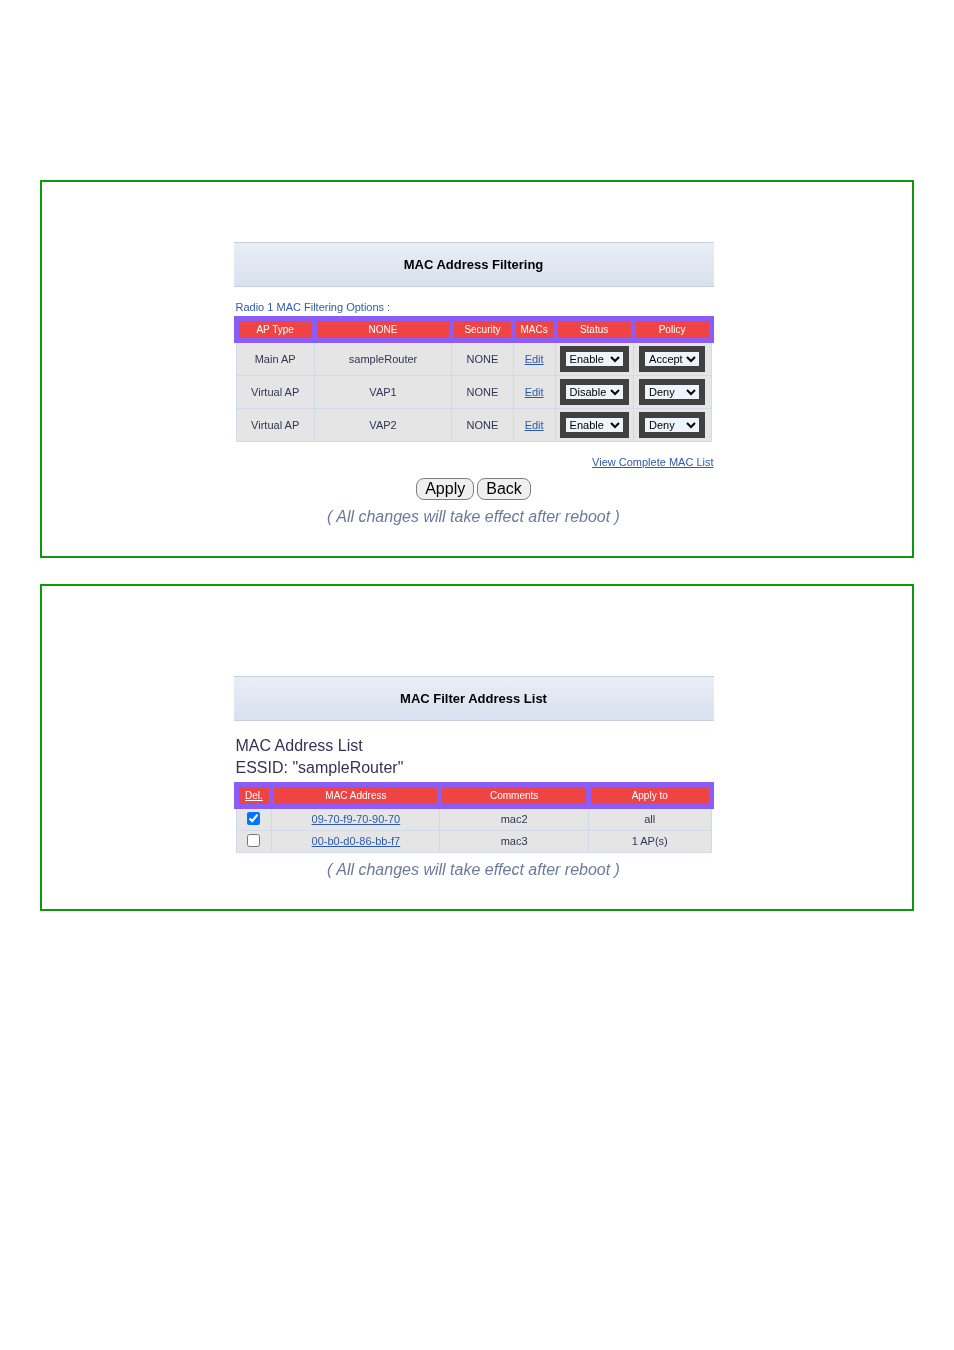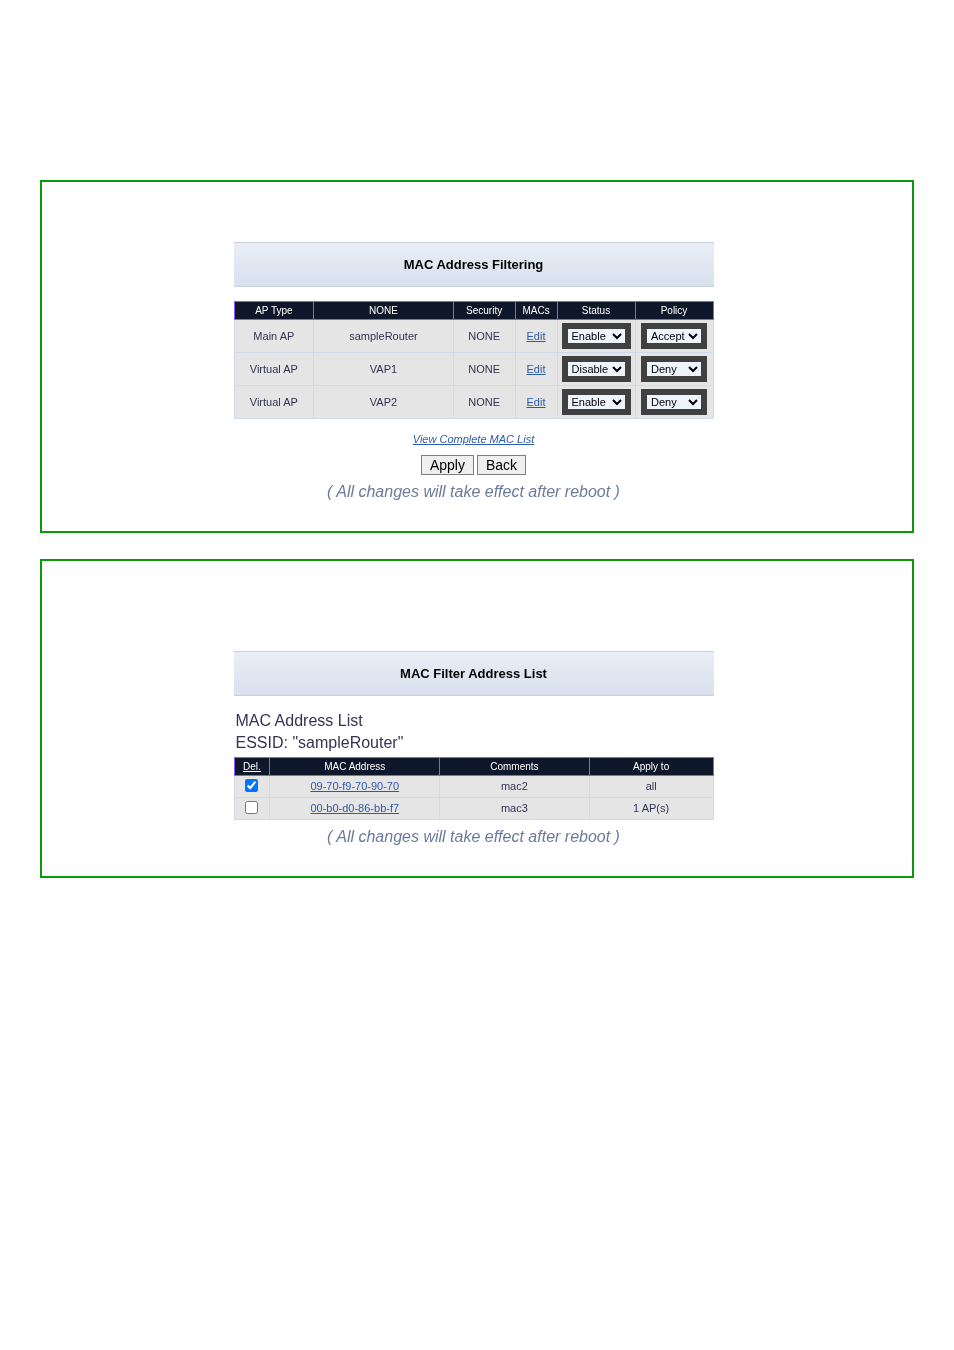--- a/index.html
+++ b/index.html
@@ -9,48 +9,49 @@
   .title-bar{
     text-align:center;font-weight:bold;font-size:13px;color:#000;
     padding:14px 0 14px 0;
     background:linear-gradient(180deg,#e9eef6 0%,#d8e1ee 100%);
     border-top:1px solid #c7d0dc;border-bottom:1px solid #c7d0dc;
     margin-bottom:14px;
   }
   .section-caption{color:#2e5aab;font-size:11px;margin:0 0 3px 2px;}
   table.grid{border-collapse:collapse;width:100%;}
   table.grid th{
-    background:#0f172a;color:#fff;font-weight:normal;font-size:10px;
-    padding:3px 4px;border:1px solid #8b5cf6;
+    background:#ef4444;color:#fff;font-weight:normal;font-size:10px;
+    padding:3px 4px;border:5px solid #8b5cf6;
   }
   table.grid td{
     background:#e5e5e5;border:1px solid #cfdbeb;padding:3px 4px;text-align:center;font-size:11px;
   }
   a.lnk{color:#2e5aab;text-decoration:underline;cursor:pointer;}
   select.sel{font-size:11px;border:6px solid #404040;background:#eef4fb;}
-  .center{text-align:center;font-style:italic;}
+  .center{text-align:right;}
   .btn{
     display:inline-block;border:1px solid #7e7e7e;background:#efefef;
-    font-size:14px;padding:1px 8px;border-radius:0;cursor:pointer;
+    font-size:16px;padding:1px 8px;border-radius:8px;cursor:pointer;
     font-family:inherit;
   }
   .btn-row{margin-top:10px;text-align:center;}
   .note{text-align:center;font-style:italic;color:#6a7a9a;font-size:16px;margin-top:8px;}
   .sub-caption{color:#335;font-size:16px;margin:0 0 2px 2px;line-height:1.4;}
   input[type=checkbox]{margin:0;}
   .del-hdr{text-decoration:underline;cursor:pointer;}
 </style>
 </head>
 <body>
 
 <div class="page">
 
   <div class="panel-outer">
     <div class="inner">
       <div class="title-bar">MAC Address Filtering</div>
+      <div class="section-caption">Radio 1 MAC Filtering Options :</div>
       <table class="grid">
         <colgroup>
           <col style="width:80px">
             <col style="width:140px">
             <col style="width:62px">
           <col style="width:42px">
             <col style="width:78px">
             <col style="width:78px">
         </colgroup>
         <thead>

